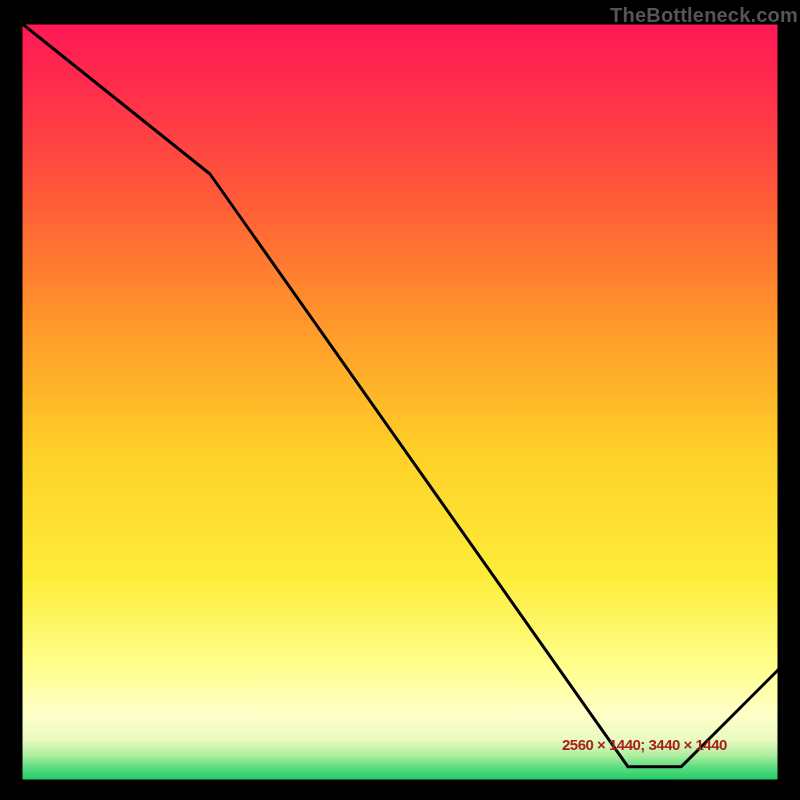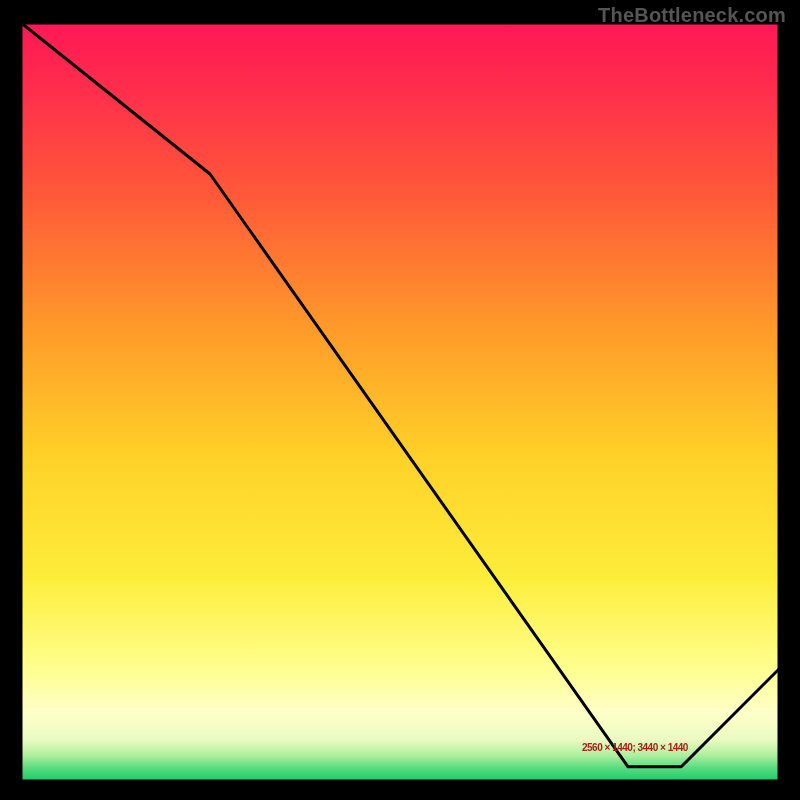--- a/index.html
+++ b/index.html
@@ -12,40 +12,40 @@
     font-family: Arial, Helvetica, sans-serif;
   }
   .wrap {
     position: relative;
     width: 800px;
     height: 800px;
   }
   .watermark {
     position: absolute;
     top: 4px;
-    right: 14px;
+    right: 2px;
     font-size: 20px;
     font-weight: bold;
     color: #555;
     letter-spacing: 0.2px;
     z-index: 5;
   }
   svg.plot {
     position: absolute;
     left: 20px;
     top: 22px;
     width: 760px;
     height: 760px;
     overflow: visible;
   }
   .label-group {
     position: absolute;
     bottom: 47px;
-    left: 582px;
-    font-size: 10px;
+    left: 562px;
+    font-size: 15px;
     font-weight: bold;
     color: #aa2020;
     white-space: nowrap;
     z-index: 6;
     letter-spacing: -0.5px;
   }
 </style>
 </head>
 <body>
 

